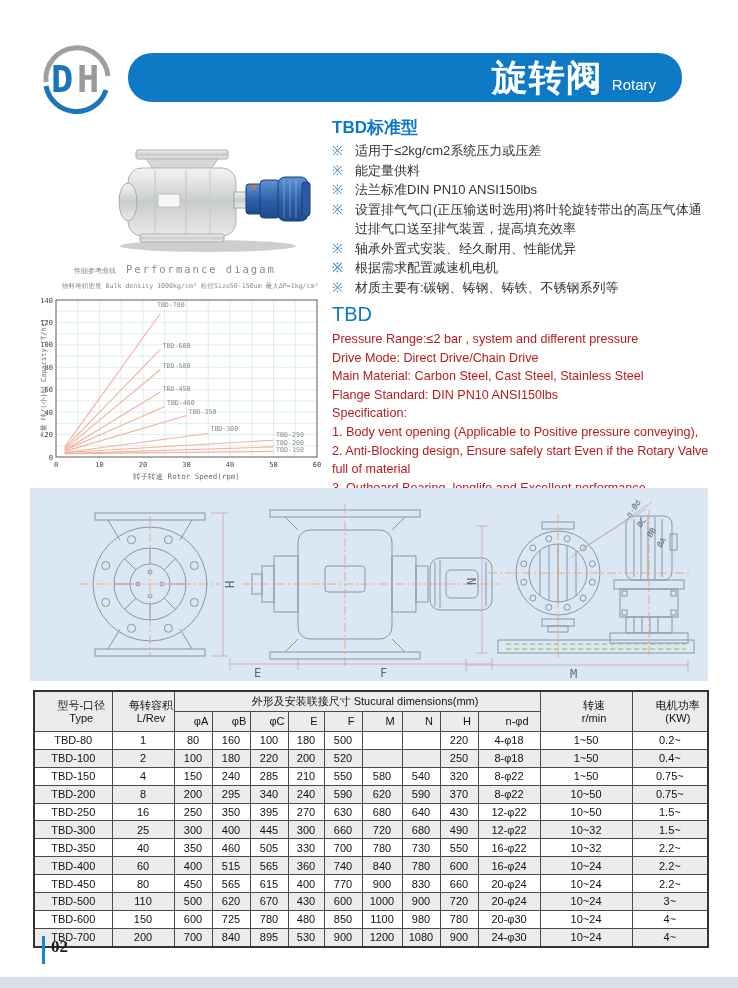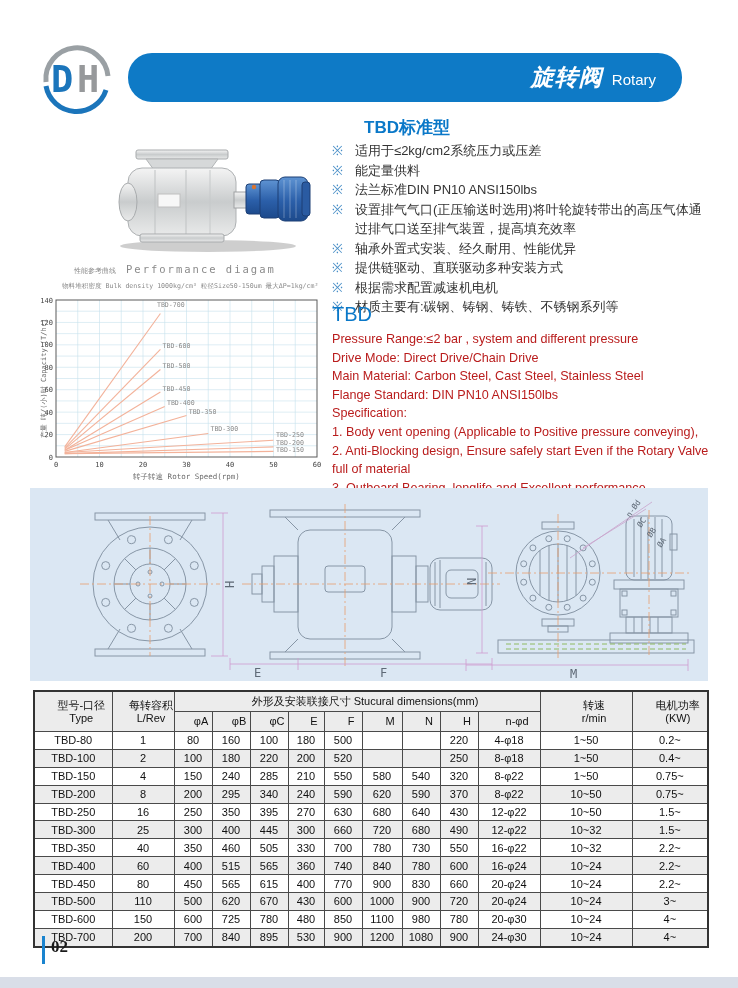--- a/index.html
+++ b/index.html
@@ -3,24 +3,24 @@
 <meta charset="utf-8">
 <style>
   html,body{margin:0;padding:0;background:#f2f3f5;}
   .page{position:relative;width:738px;height:988px;background:#ffffff;overflow:hidden;
         font-family:"Liberation Sans",sans-serif;}
   
   .logo{position:absolute;left:40px;top:40px;width:78px;height:76px;}
   .banner{position:absolute;left:128px;top:53px;width:554px;height:49px;background:#0e7ac6;
           border-radius:24px;display:flex;align-items:baseline;justify-content:flex-end;
           padding-right:26px;box-sizing:border-box;color:#fff;}
-  .banner .cn{font-size:23px;font-weight:bold;letter-spacing:1px;line-height:49px;font-style:italic;}
+  .banner .cn{font-size:36px;font-weight:bold;letter-spacing:1px;line-height:49px;}
   .banner .en{font-size:15px;margin-left:9px;}
   
-  .intro-heading{position:absolute;left:332px;top:116px;font-size:17px;font-weight:bold;color:#0a78c8;margin-left:32px;}
+  .intro-heading{position:absolute;left:332px;top:116px;font-size:17px;font-weight:bold;color:#0a78c8;}
   .bullets{position:absolute;left:332px;top:141px;width:378px;margin:0;padding:0;list-style:none;
            font-size:13px;color:#333;}
   .bullets li{position:relative;padding-left:23px;line-height:19.5px;}
   .bullets .mk{position:absolute;left:0;top:0;color:#4a8fc7;}
   .spec-heading{position:absolute;left:332px;top:303px;font-size:20px;font-weight:normal;color:#0a78c8;}
   .spec-lines{position:absolute;left:332px;top:330px;font-size:12.6px;color:#b91c1c;
               line-height:18.6px;white-space:nowrap;}
   
   .chart-box{position:absolute;left:40px;top:262px;width:295px;height:222px;}
   
@@ -163,21 +163,21 @@
       </svg>
   </div>
 
   <div class="intro-heading">TBD标准型</div>
   <ul class="bullets" id="bullets">
       <li><span class="mk">※</span><span>适用于≤2kg/cm2系统压力或压差</span></li>
       <li><span class="mk">※</span><span>能定量供料</span></li>
       <li><span class="mk">※</span><span>法兰标准DIN PN10 ANSI150lbs</span></li>
       <li><span class="mk">※</span><span>设置排气气口(正压输送时选用)将叶轮旋转带出的高压气体通过排气口送至排气装置，提高填充效率</span></li>
       <li><span class="mk">※</span><span>轴承外置式安装、经久耐用、性能优异</span></li>
-      <li><span class="mk">※</span><span>提供链驱动、直联驱动多种安装方式</span></li>
+      <li><span class="mk">※</span></li>
       <li><span class="mk">※</span><span>根据需求配置减速机电机</span></li>
       <li><span class="mk">※</span><span>材质主要有:碳钢、铸钢、铸铁、不锈钢系列等</span></li>
     </ul>
   <div class="spec-heading">TBD</div>
   <div class="spec-lines" id="spec-lines">
       <div>Pressure Range:≤2 bar , system and different pressure</div>
       <div>Drive Mode: Direct Drive/Chain Drive</div>
       <div>Main Material: Carbon Steel, Cast Steel, Stainless Steel</div>
       <div>Flange Standard: DIN PN10 ANSI150lbs</div>
       <div>Specification:</div>

